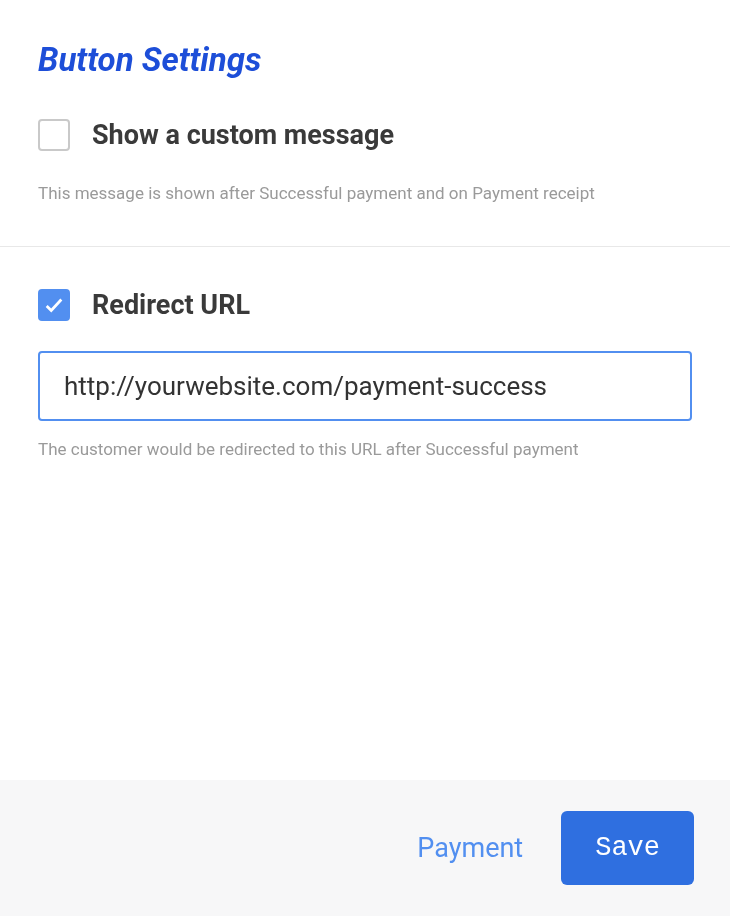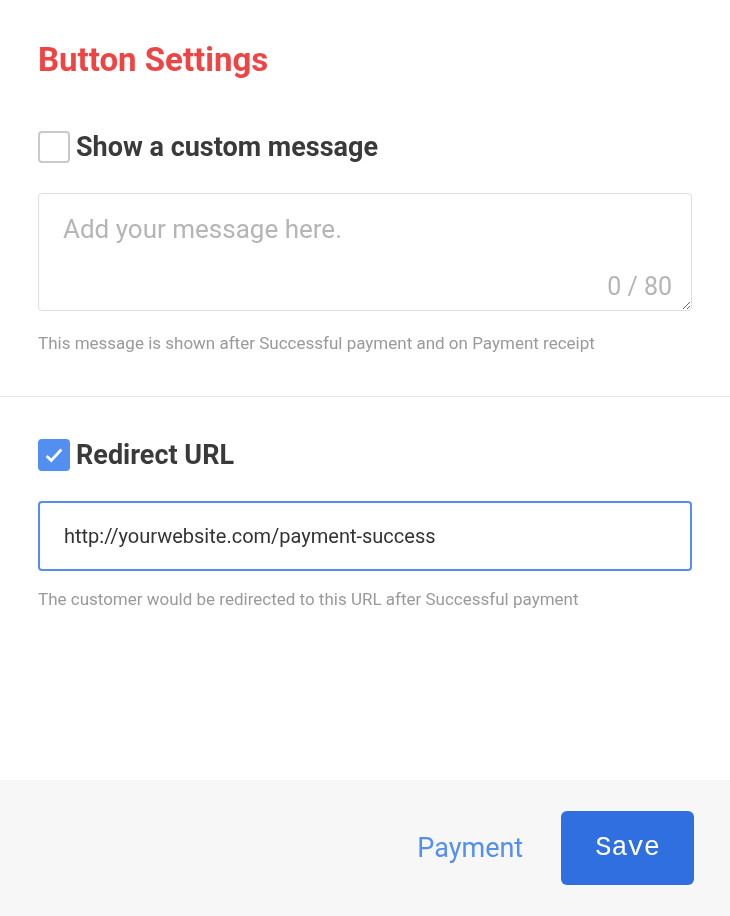--- a/index.html
+++ b/index.html
@@ -14,30 +14,31 @@
       height: 916px;
       position: relative;
       color: #333;
     }
     .content {
       padding: 40px 38px 0 38px;
     }
     .page-title {
       font-size: 33px;
       font-weight: 700;
-      color: #ef4444;
-      margin-bottom: 52px;
+      color: #1d4ed8;
+      margin-bottom: 40px;
+      font-style: italic;
     }
     .field-group {
       margin-bottom: 40px;
     }
     .checkbox-row {
       display: flex;
       align-items: center;
-      gap: 6px;
+      gap: 22px;
       margin-bottom: 30px;
     }
     .checkbox {
       width: 32px;
       height: 32px;
       border: 2px solid #c9c9c9;
       border-radius: 4px;
       background: #ffffff;
       cursor: pointer;
       display: flex;
@@ -102,21 +103,21 @@
       border: none;
       border-top: 1px solid #e8e8e8;
       margin: 30px -38px 42px -38px;
     }
     .text-input {
       width: 100%;
       height: 70px;
       border: 2px solid #528FF0;
       border-radius: 4px;
       padding: 0 24px;
-      font-size: 20px;
+      font-size: 26px;
       font-family: inherit;
       color: #333;
       outline: none;
     }
     .footer {
       position: absolute;
       left: 0;
       right: 0;
       bottom: 0;
       height: 136px;
@@ -153,24 +154,20 @@
 <div class="content">
   <h1 class="page-title">Button Settings</h1>
 
   <div class="field-group">
     <div class="checkbox-row">
       <div class="checkbox">
         
       </div>
       <span class="checkbox-label">Show a custom message</span>
     </div>
-    <div class="textarea-wrap">
-      <textarea class="textarea" placeholder="Add your message here." style=""></textarea>
-      <span class="char-counter">0 / 80</span>
-    </div>
     <p class="helper-text">This message is shown after Successful payment and on Payment receipt</p>
   </div>
 
   <hr class="divider">
 
   <div class="field-group">
     <div class="checkbox-row">
       <div class="checkbox checked">
         <svg viewBox="0 0 24 24">
             <polyline points="4 13 9 18 20 6"></polyline>

